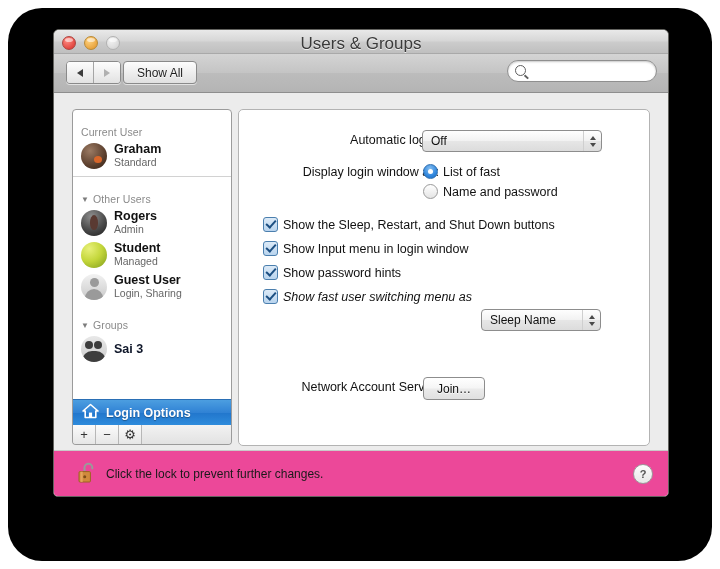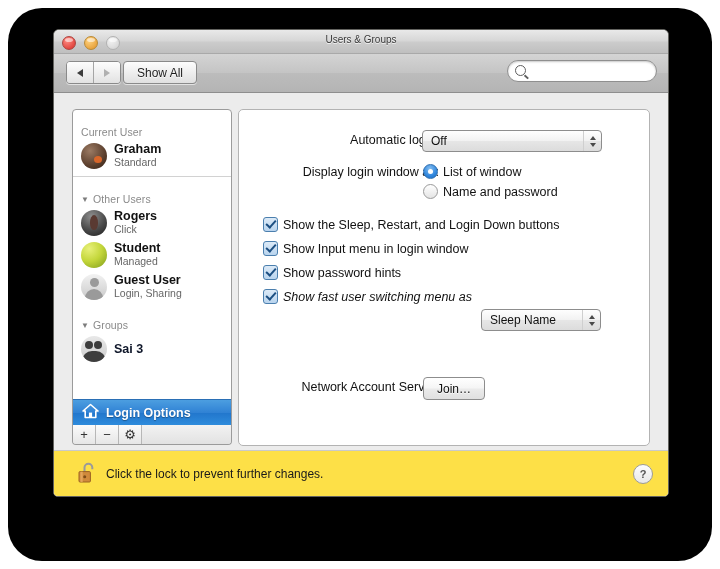--- a/index.html
+++ b/index.html
@@ -48,21 +48,21 @@
     content:""; position:absolute; left:2px; top:1px; width:8px; height:4px;
     border-radius:50%; background: rgba(255,255,255,.55);
   }
   .l-close  { background: radial-gradient(circle at 35% 30%, #ff8b82, #e0443e 75%, #ad2b26); border:1px solid #ad4641; }
   .l-min    { background: radial-gradient(circle at 35% 30%, #ffd27f, #e8a33d 75%, #b87a23); border:1px solid #b98a37; }
   .l-zoom   { background: radial-gradient(circle at 35% 30%, #f3f3f3, #d8d8d8 75%, #bdbdbd); border:1px solid #b2b2b2; }
 
   .win-title {
     position:absolute; left:0; right:0; top:4px;
     text-align:center;
-    font-size: 10px;
+    font-size: 17px;
     color:#3a3a3a;
     text-shadow: 0 1px 0 rgba(255,255,255,.75);
     font-weight: 400;
   }
 
   
   .toolbar {
     position: relative;
     height: 38px;
     background: linear-gradient(to bottom,#d4d4d4 0%,#c4c4c4 50%,#bcbcbc 51%,#b4b4b4 100%);
@@ -240,21 +240,21 @@
     font-size:12px; color:#111;
     border:1px solid #8d8d8d; border-radius:4px;
     background: linear-gradient(to bottom,#ffffff 0%,#f5f5f5 48%,#ebebeb 52%,#e0e0e0 100%);
     box-shadow: 0 1px 0 rgba(255,255,255,.7);
     text-shadow: 0 1px 0 rgba(255,255,255,.8);
   }
 
   
   .footer {
     position:absolute; left:0; right:0; bottom:0; height:46px;
-    background:#fde047;
+    background:#ec4899;
     border-top:1px solid #c9c9c9;
   }
   .lock { position:absolute; left:22px; top:10px; width:24px; height:24px; }
   .lock-text { position:absolute; left:52px; top:16px; font-size:12px; color:#1a1a1a; }
   .help {
     position:absolute; right:15px; top:13px;
     width:18px; height:18px; border-radius:50%;
     border:1px solid #9b9b9b;
     background: linear-gradient(to bottom,#fdfdfd,#e8e8e8);
     display:flex; align-items:center; justify-content:center;
@@ -314,21 +314,21 @@
           <div class="divider"></div>
 
           <div class="sb-header">
             <span class="tw">▼</span><span>Other Users</span>
           </div>
 
           <div class="user-row">
             <div class="avatar av-rogers"></div>
             <div>
               <div class="u-name">Rogers</div>
-              <div class="u-sub">Click</div>
+              <div class="u-sub">Admin</div>
             </div>
           </div>
 
           <div class="user-row">
             <div class="avatar av-student"></div>
             <div>
               <div class="u-name">Student</div>
               <div class="u-sub">Managed</div>
             </div>
           </div>
@@ -387,30 +387,30 @@
               <span class="ar-d"></span>
           </span>
         </div>
 
         <div class="row" style="left:0; top:55px; width:200px; justify-content:flex-end;">
           <span class="lbl lbl-r">Display login window as:</span>
         </div>
 
         <div class="row" style="left:184px; top:54px;">
           <span class="radio on"></span>
-          <span class="lbl">List of window</span>
+          <span class="lbl">List of fast</span>
         </div>
         <div class="row" style="left:184px; top:74px;">
           <span class="radio"></span>
           <span class="lbl">Name and password</span>
         </div>
 
         <div class="row" style="left:24px; top:107px;">
           <span class="chk on"></span>
-          <span class="lbl">Show the Sleep, Restart, and Login Down buttons</span>
+          <span class="lbl">Show the Sleep, Restart, and Shut Down buttons</span>
         </div>
         <div class="row" style="left:24px; top:131px;">
           <span class="chk on"></span>
           <span class="lbl">Show Input menu in login window</span>
         </div>
         <div class="row" style="left:24px; top:155px;">
           <span class="chk on"></span>
           <span class="lbl">Show password hints</span>
         </div>
         <div class="row" style="left:24px; top:179px;font-style:italic;">

